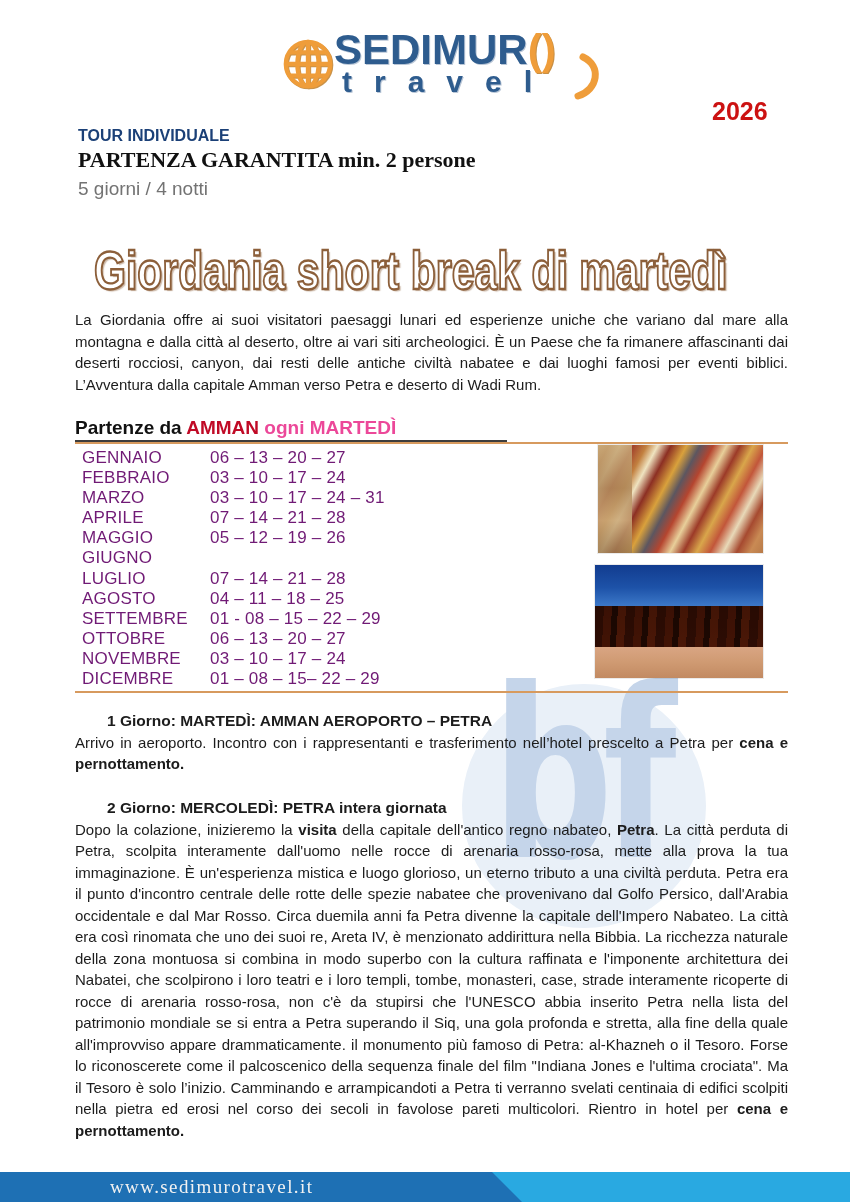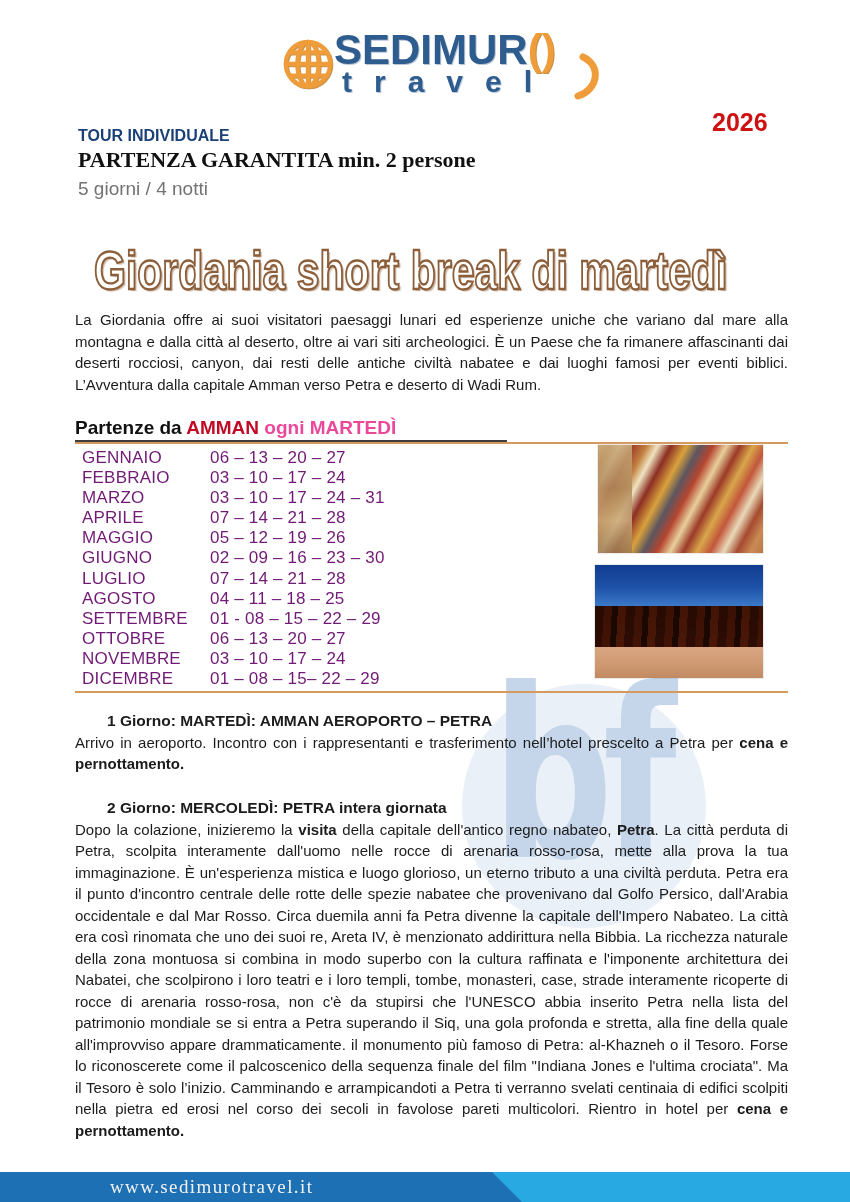--- a/index.html
+++ b/index.html
@@ -12,21 +12,21 @@
   .brand-line1{position:absolute;left:52px;top:0;font-size:42px;font-weight:bold;
                color:#2e5c8e;letter-spacing:0px;line-height:44px;white-space:nowrap;
                text-shadow:1px 1px 0 #b9c6d6;}
   .brand-line1 .parens{color:#ef9d3a;font-weight:bold;text-shadow:1px 1px 0 #c78f45;}
   .brand-line2{position:absolute;left:60px;top:38px;font-size:30px;font-weight:bold;
                color:#2e5c8e;letter-spacing:22px;line-height:32px;white-space:nowrap;
                text-shadow:1px 1px 0 #b9c6d6;}
   .swirl{position:absolute;left:288px;top:22px;}
 
   
-  .year{position:absolute;left:712px;top:108px;font-size:25px;font-weight:bold;color:#cc1212;}
+  .year{position:absolute;left:712px;top:97px;font-size:25px;font-weight:bold;color:#cc1212;}
   .tour-type{position:absolute;left:78px;top:127px;font-size:16px;font-weight:bold;color:#1b4077;}
   .guarantee{position:absolute;left:78px;top:147px;font-size:22px;font-weight:bold;
              font-family:"Liberation Serif", serif;color:#111;}
   .duration{position:absolute;left:78px;top:178px;font-size:19px;color:#737373;}
 
   
   .main-title{position:absolute;left:94px;top:240px;white-space:nowrap;
               font-size:41px;font-weight:bold;letter-spacing:0px;color:#ffffff;
               -webkit-text-stroke:1.8px #8c5f3a;
               text-shadow:2px 2px 1px rgba(140,95,58,.45);
@@ -153,21 +153,20 @@
         <div class="dep-row">
           <span class="dep-month">APRILE</span>
           <span class="dep-dates">07 – 14 – 21 – 28</span>
         </div>
         <div class="dep-row">
           <span class="dep-month">MAGGIO</span>
           <span class="dep-dates">05 – 12 – 19 – 26</span>
         </div>
         <div class="dep-row">
           <span class="dep-month">GIUGNO</span>
-          <span class="dep-dates">02 – 09 – 16 – 23 – 30</span>
         </div>
         <div class="dep-row">
           <span class="dep-month">LUGLIO</span>
           <span class="dep-dates">07 – 14 – 21 – 28</span>
         </div>
         <div class="dep-row">
           <span class="dep-month">AGOSTO</span>
           <span class="dep-dates">04 – 11 – 18 – 25</span>
         </div>
         <div class="dep-row">

